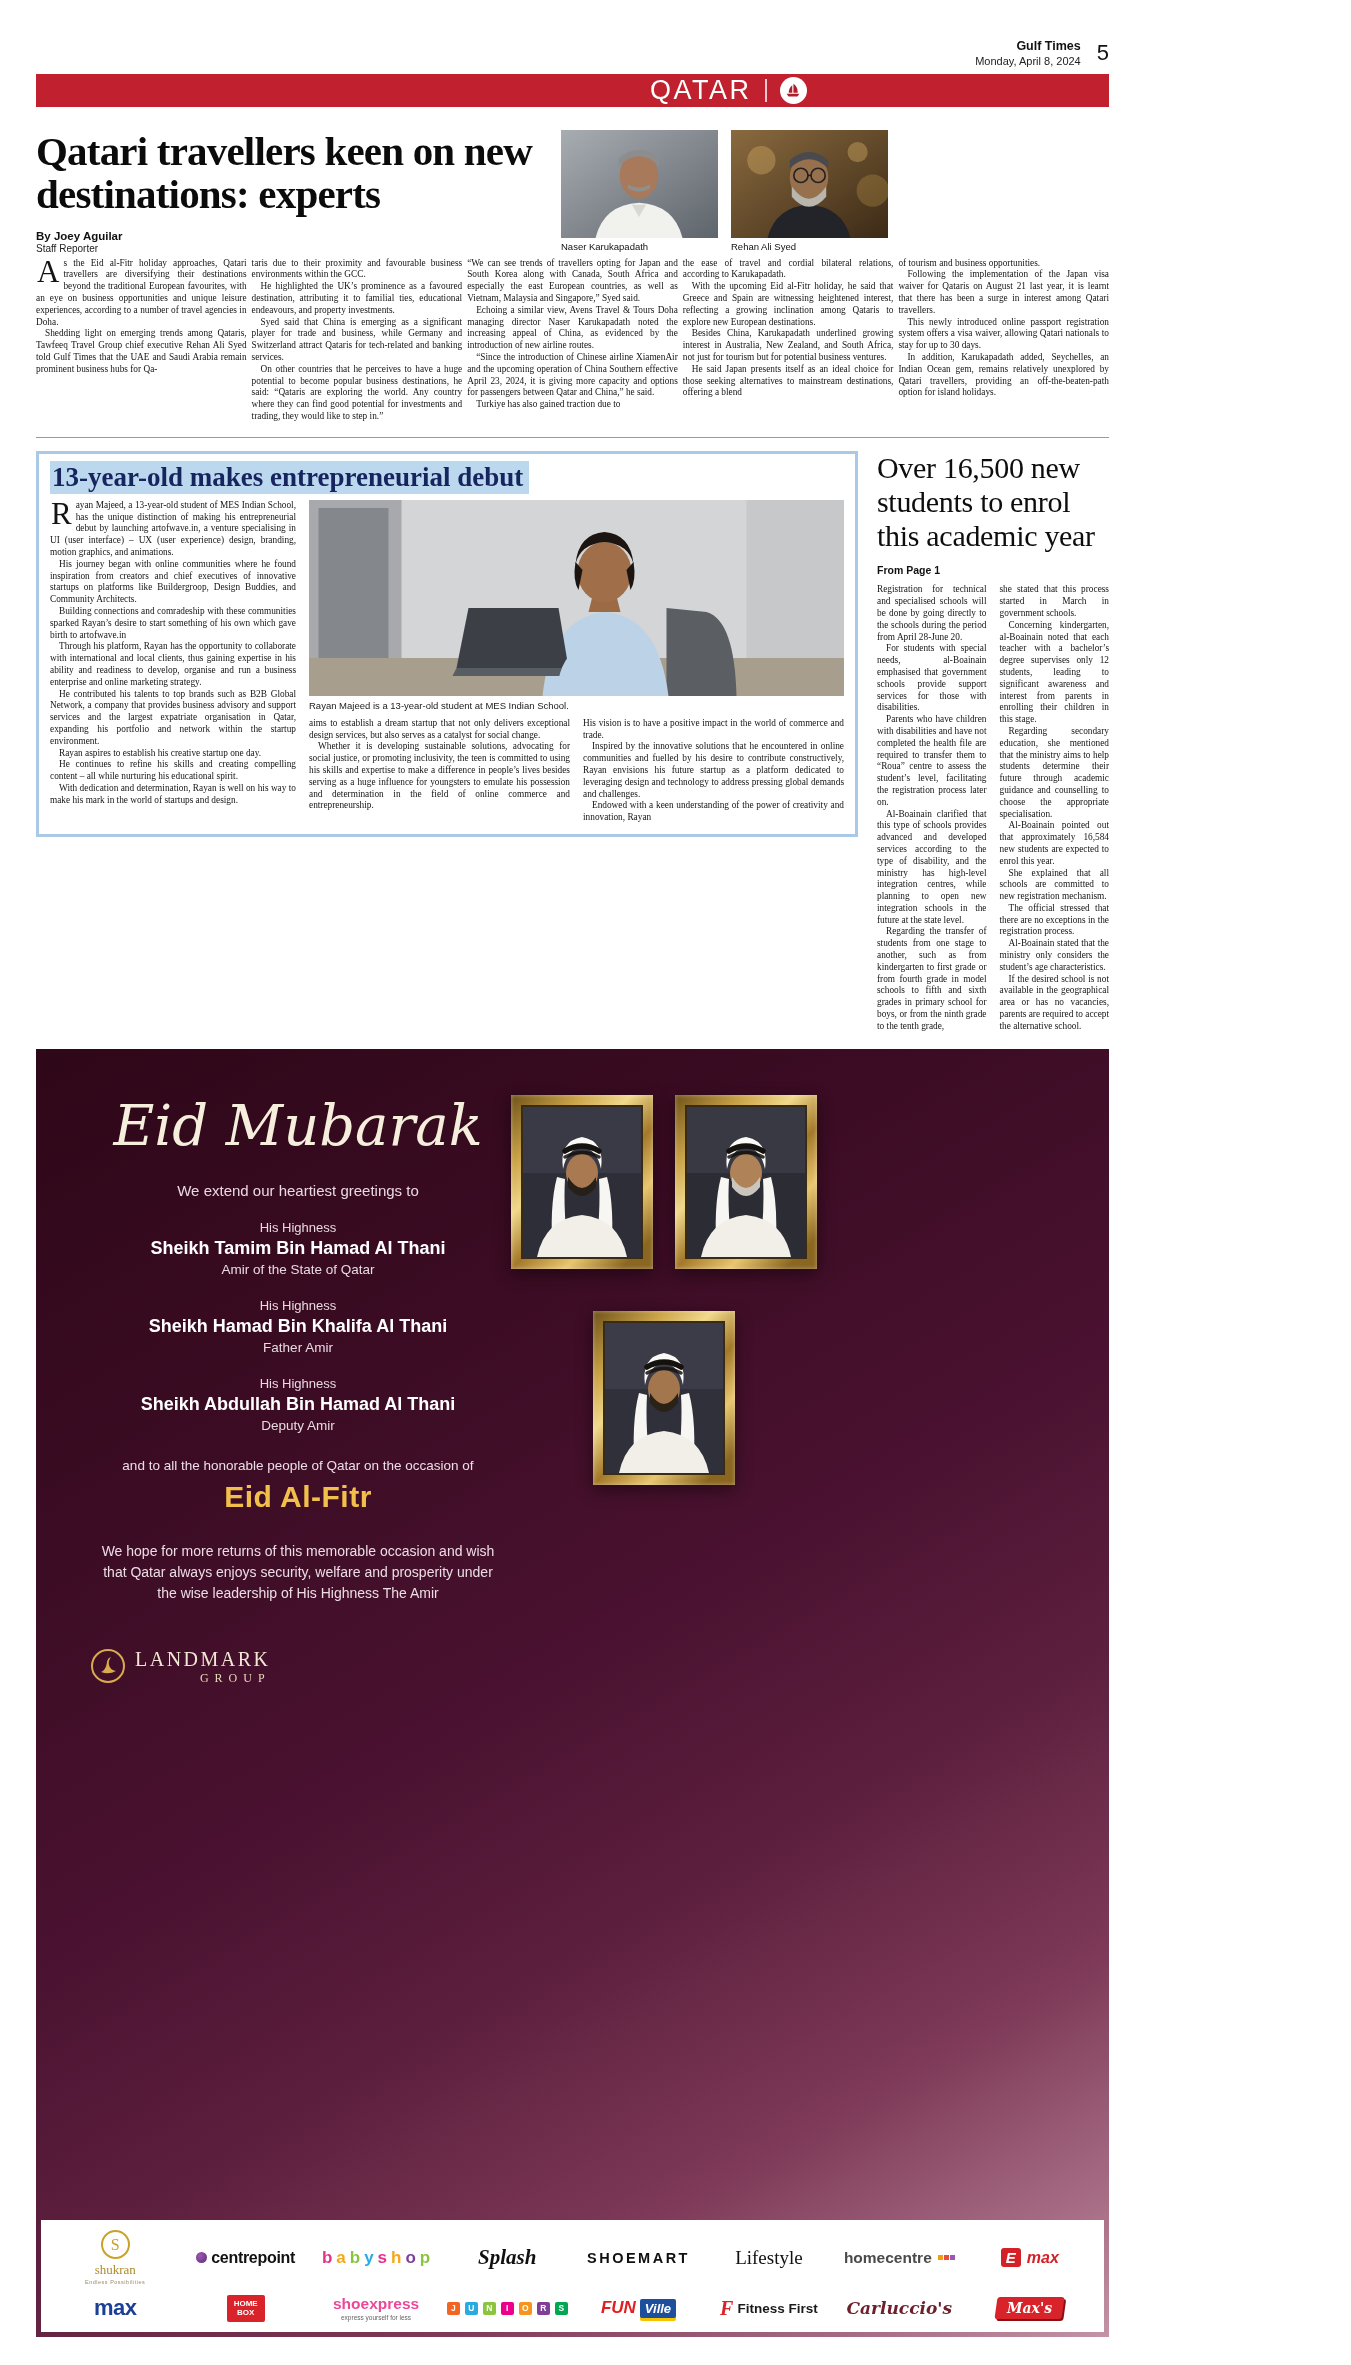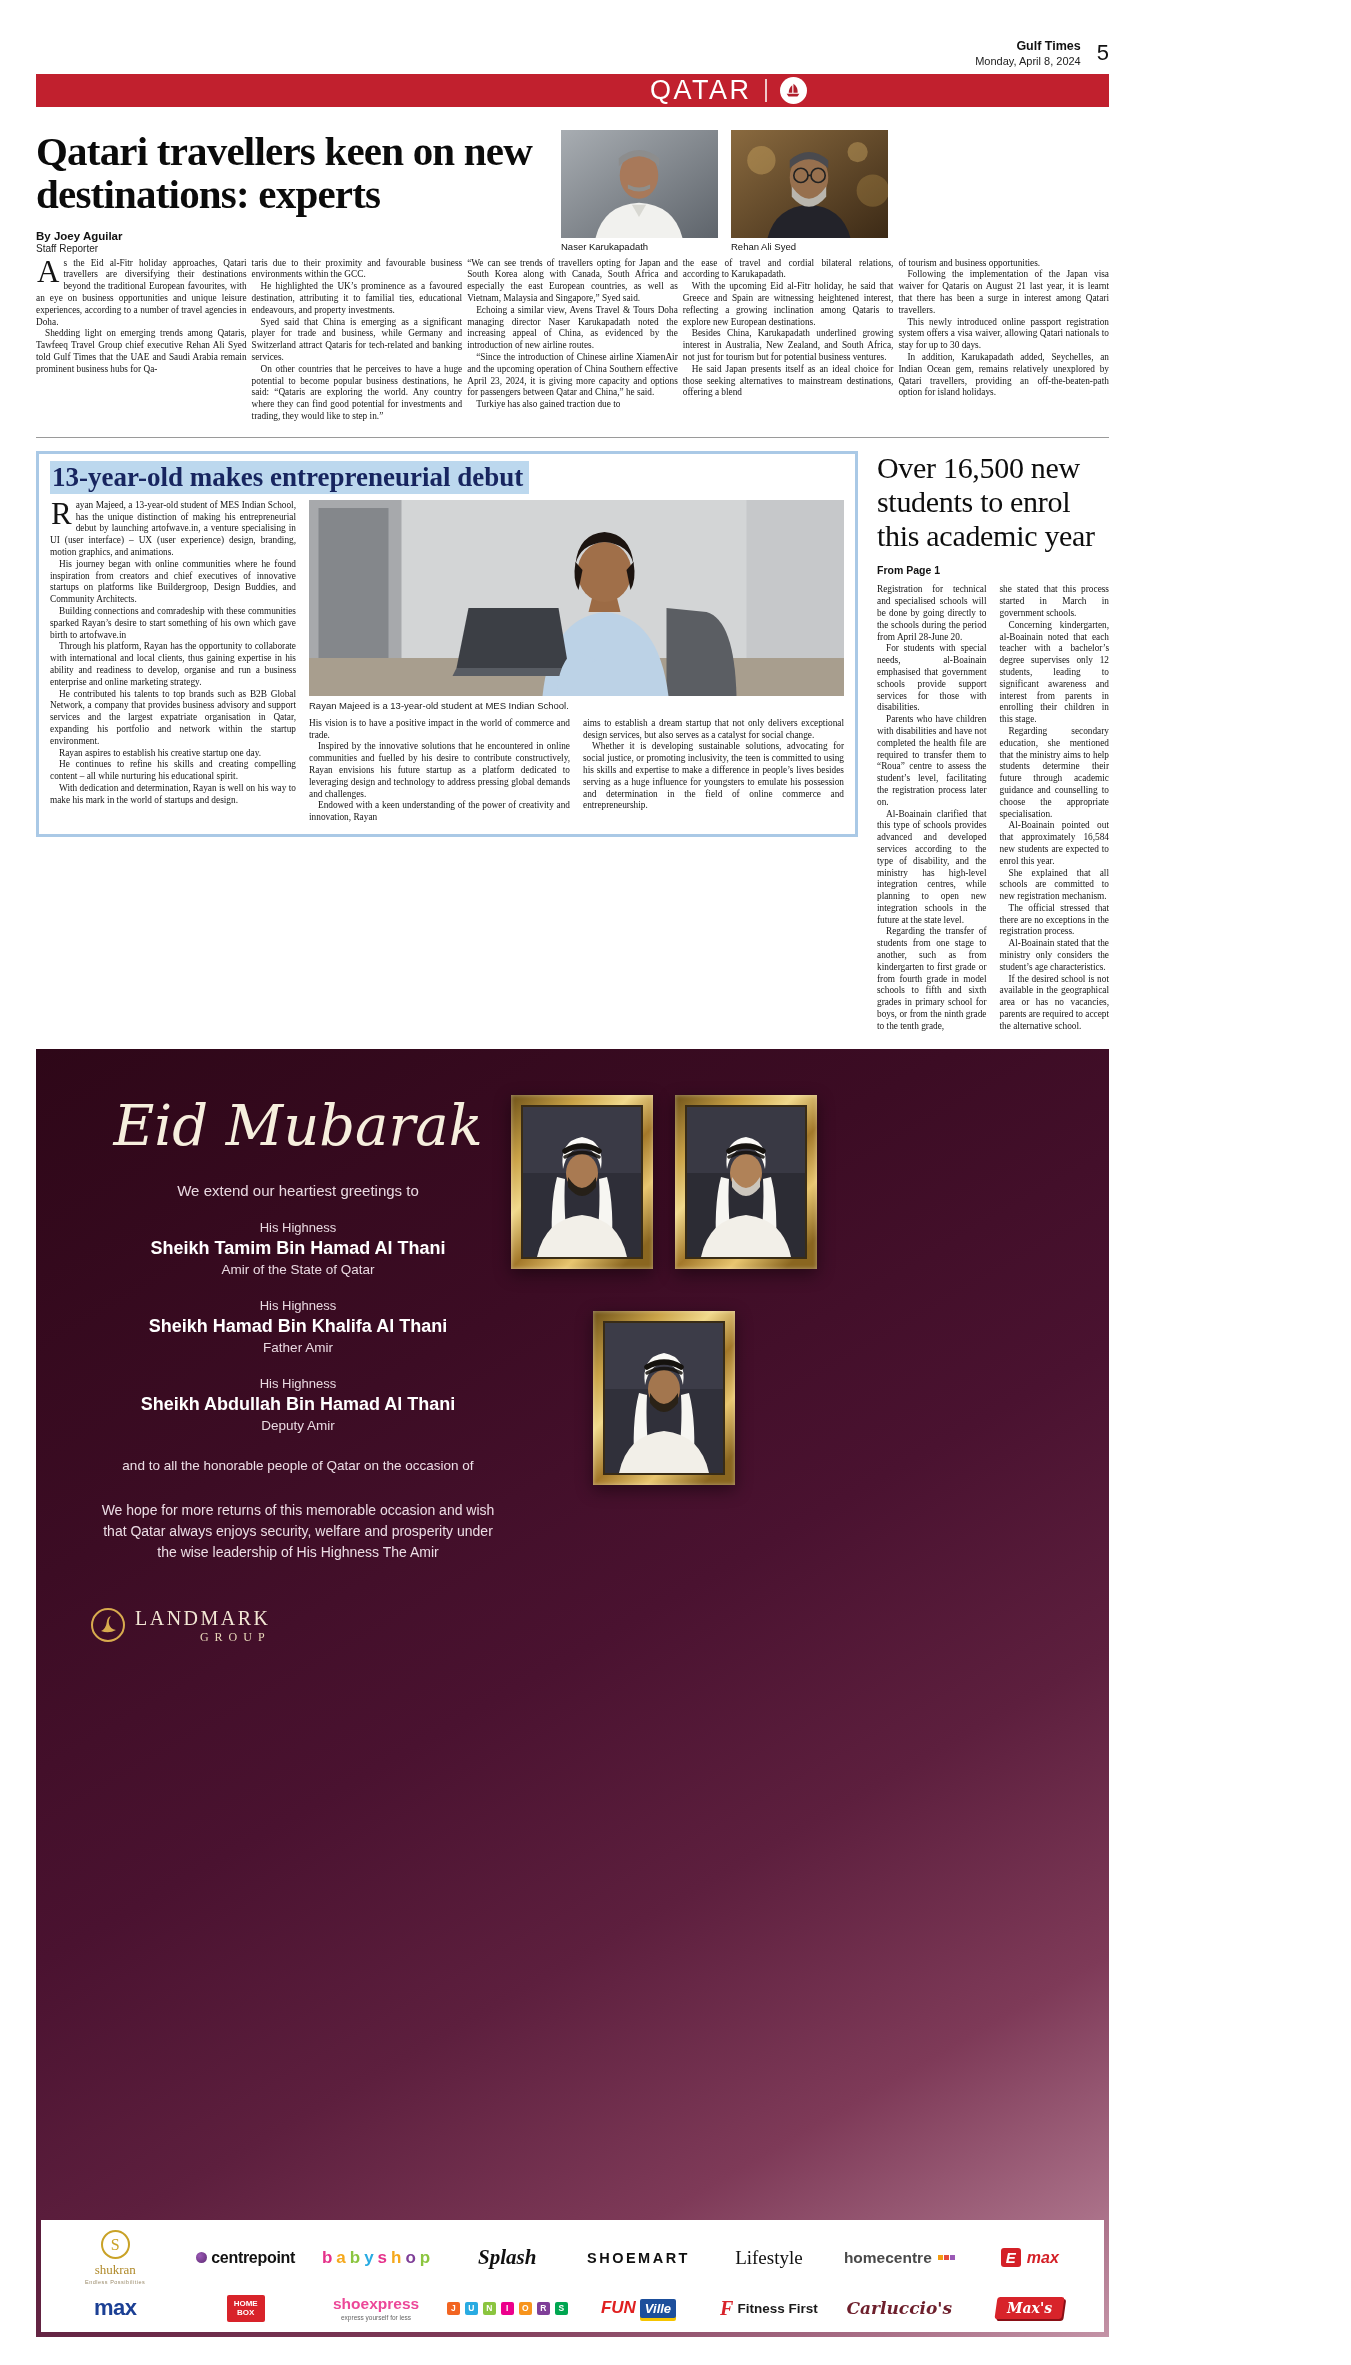--- a/index.html
+++ b/index.html
@@ -295,27 +295,27 @@
               <path d="M269 62 Q266 80 272 90 L276 70 Z" fill="#1c1410"></path>
               <path d="M327 62 Q330 80 324 90 L320 70 Z" fill="#1c1410"></path>
               <path d="M150 168 L262 168 L252 108 L162 108 Z" fill="#3c3f45"></path>
               <path d="M150 168 L262 168 L266 176 L146 176 Z" fill="#585c63"></path>
               <path d="M250 196 Q252 160 270 150 L290 160 Q268 170 264 196 Z" fill="#bcd2e6"></path>
             </svg>
           </div>
           <div class="rayan-caption">Rayan Majeed is a 13-year-old student at MES Indian School.</div>
           <div class="rayan-cols">
             <div class="col">
+                <p>aims to establish a dream startup that not only delivers exceptional design services, but also serves as a catalyst for social change.</p>
+                <p>Whether it is developing sustainable solutions, advocating for social justice, or promoting inclusivity, the teen is committed to using his skills and expertise to make a difference in people’s lives besides serving as a huge influence for youngsters to emulate his possession and determination in the field of online commerce and entrepreneurship.</p>
+              </div>
+            <div class="col">
                 <p>His vision is to have a positive impact in the world of commerce and trade.</p>
                 <p>Inspired by the innovative solutions that he encountered in online communities and fuelled by his desire to contribute constructively, Rayan envisions his future startup as a platform dedicated to leveraging design and technology to address pressing global demands and challenges.</p>
                 <p>Endowed with a keen understanding of the power of creativity and innovation, Rayan</p>
-              </div>
-            <div class="col">
-                <p>aims to establish a dream startup that not only delivers exceptional design services, but also serves as a catalyst for social change.</p>
-                <p>Whether it is developing sustainable solutions, advocating for social justice, or promoting inclusivity, the teen is committed to using his skills and expertise to make a difference in people’s lives besides serving as a huge influence for youngsters to emulate his possession and determination in the field of online commerce and entrepreneurship.</p>
               </div>
           </div>
         </div>
       </div>
     </div>
 
     <div class="students">
       <h2>Over 16,500 new students to enrol this academic year</h2>
       <div class="kicker">From Page 1</div>
       <div class="students-cols">
@@ -356,20 +356,21 @@
           <div class="dig-name">Sheikh Hamad Bin Khalifa Al Thani</div>
           <div class="dig-title">Father Amir</div>
         </div>
         <div class="dig">
           <div class="dig-pre">His Highness</div>
           <div class="dig-name">Sheikh Abdullah Bin Hamad Al Thani</div>
           <div class="dig-title">Deputy Amir</div>
         </div>
 
         <div class="occ-line">and to all the honorable people of Qatar on the occasion of</div>
+        <div class="occ">Eid Al-Fitr</div>
         <div class="hope">We hope for more returns of this memorable occasion and wish that Qatar always enjoys security, welfare and prosperity under the wise leadership of His Highness The Amir</div>
       </div>
 
       <div class="ad-right">
         <div class="frames-wrap">
           <div class="frames-row">
             <div class="frame">
               <div class="frame-inner">
                 <svg viewBox="0 0 118 150">
                   <rect width="118" height="150" fill="#2e2e38"></rect>

